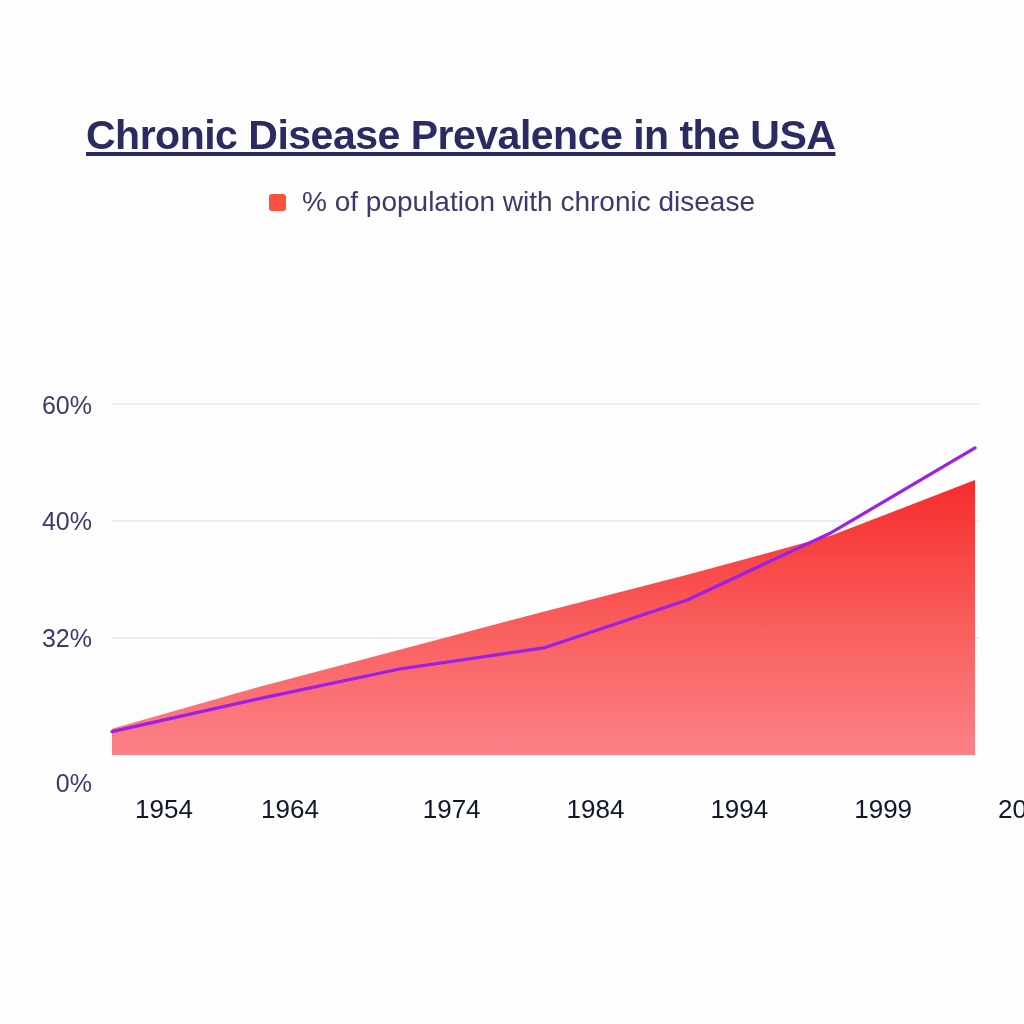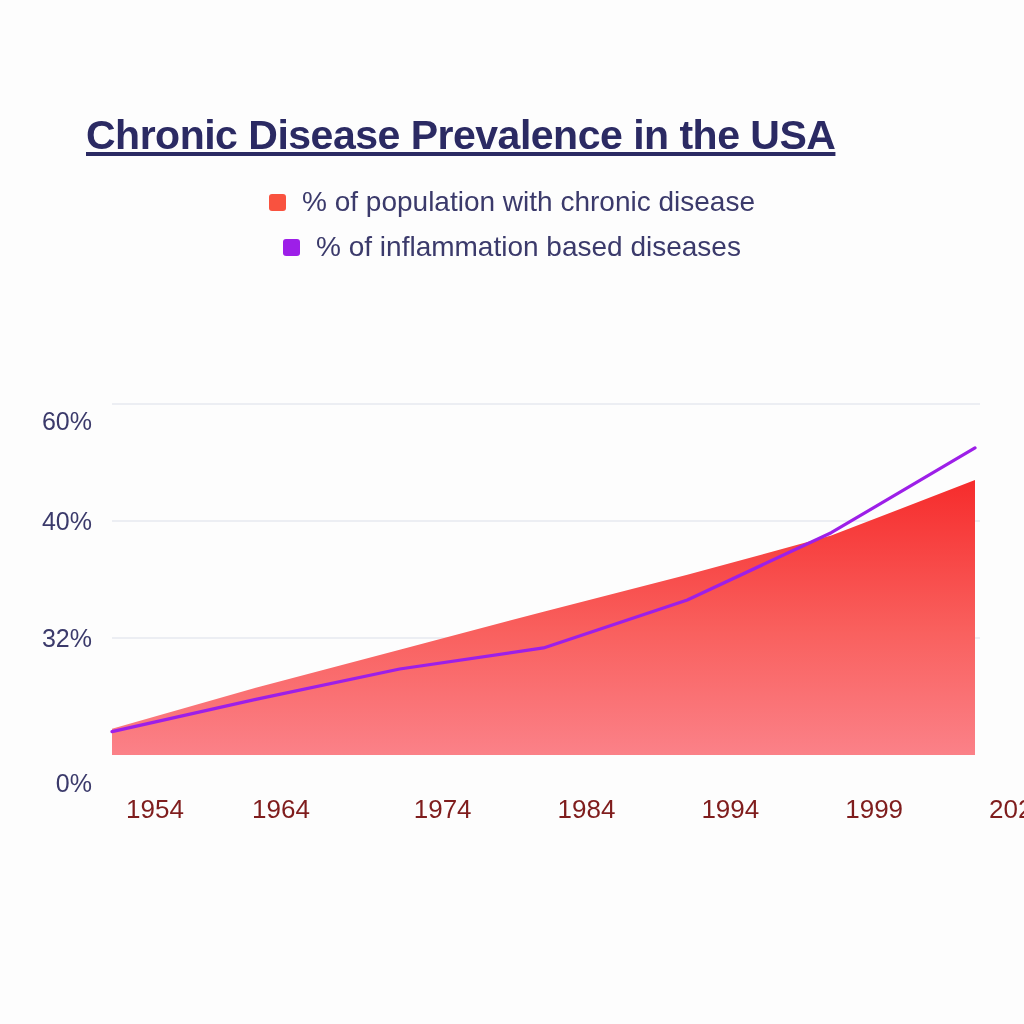--- a/index.html
+++ b/index.html
@@ -87,40 +87,37 @@
   #x-axis-labels {
     position: absolute;
     left: 0;
     top: 786px;
     width: 1024px;
     height: 40px;
   }
   .x-tick-label {
     position: absolute;
     font-size: 26px;
-    color: #7f1d1d;
+    color: #0f172a;
     transform: translateX(-50%);
     white-space: nowrap;
+    margin-left: 9px;
   }
 </style>
 </head>
 <body>
 
 <div id="page">
 
   <div id="chart-title">Chronic Disease Prevalence in the USA</div>
 
   <div id="legend">
     <div class="legend-item">
       <span class="legend-swatch" style="background:#f9523f"></span>
       <span class="legend-label">% of population with chronic disease</span>
-    </div>
-    <div class="legend-item">
-      <span class="legend-swatch" style="background:#9d1fe8"></span>
-      <span class="legend-label">% of inflammation based diseases</span>
     </div>
   </div>
 
   <svg id="plot" viewBox="0 0 1024 1024">
     <defs>
       <linearGradient id="areaGrad" x1="0" y1="0" x2="0" y2="1">
         <stop offset="0%" stop-color="#f62c2c"></stop>
         <stop offset="55%" stop-color="#f9605e"></stop>
         <stop offset="100%" stop-color="#fb8188"></stop>
       </linearGradient>
@@ -128,21 +125,21 @@
     <g id="gridlines">
         <line x1="112" x2="980" y1="638" y2="638" stroke="#eceef3" stroke-width="2"></line>
         <line x1="112" x2="980" y1="521" y2="521" stroke="#eceef3" stroke-width="2"></line>
         <line x1="112" x2="980" y1="404" y2="404" stroke="#eceef3" stroke-width="2"></line>
       </g>
     <path id="area-path" fill="url(#areaGrad)" stroke="none" d="M 112.0 728.7 L 255.8 687.7 L 399.7 649.7 L 543.5 611.7 L 687.3 574.8 L 831.2 535.6 L 975.0 480.1 L 975.0 755.0 L 112.0 755.0 Z"></path>
     <path id="line-path" fill="none" stroke="#9d1fe8" stroke-width="3.2" stroke-linejoin="round" stroke-linecap="round" d="M 112.0 731.6 L 255.8 699.4 L 399.7 669.0 L 543.5 647.9 L 687.3 600.0 L 831.2 532.7 L 975.0 447.9"></path>
   </svg>
 
   <div id="y-axis-labels">
-      <div class="y-tick-label" style="top: 421px; text-align: right;">60%</div>
+      <div class="y-tick-label" style="top: 405px; text-align: right;">60%</div>
       <div class="y-tick-label" style="top: 521px;">40%</div>
       <div class="y-tick-label" style="top: 638px;">32%</div>
       <div class="y-tick-label" style="top: 783px;">0%</div>
     </div>
   <div id="x-axis-labels">
       <div class="x-tick-label" style="left: 155px; top: 8px;">1954</div>
       <div class="x-tick-label" style="left: 281px; top: 8px;">1964</div>
       <div class="x-tick-label" style="left: 442.667px; top: 8px;">1974</div>
       <div class="x-tick-label" style="left: 586.5px; top: 8px;">1984</div>
       <div class="x-tick-label" style="left: 730.333px; top: 8px;">1994</div>

